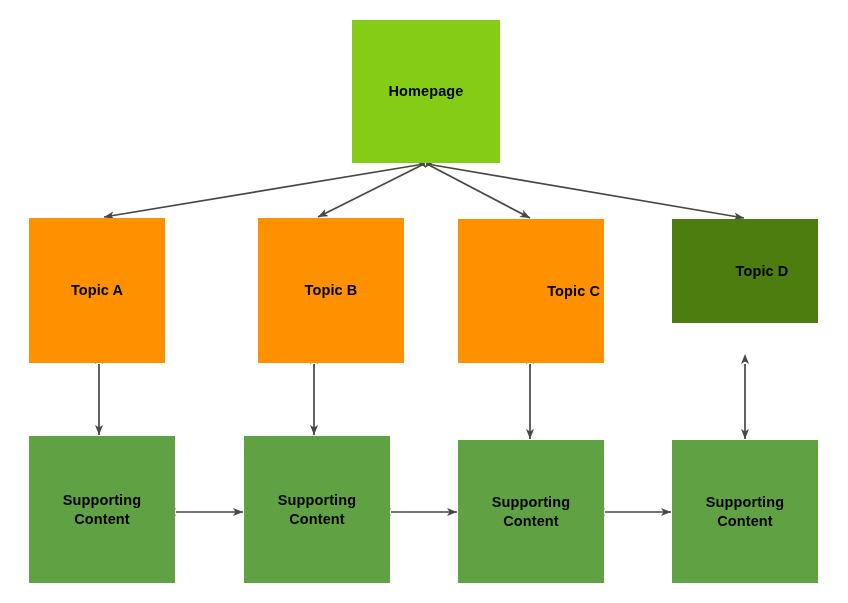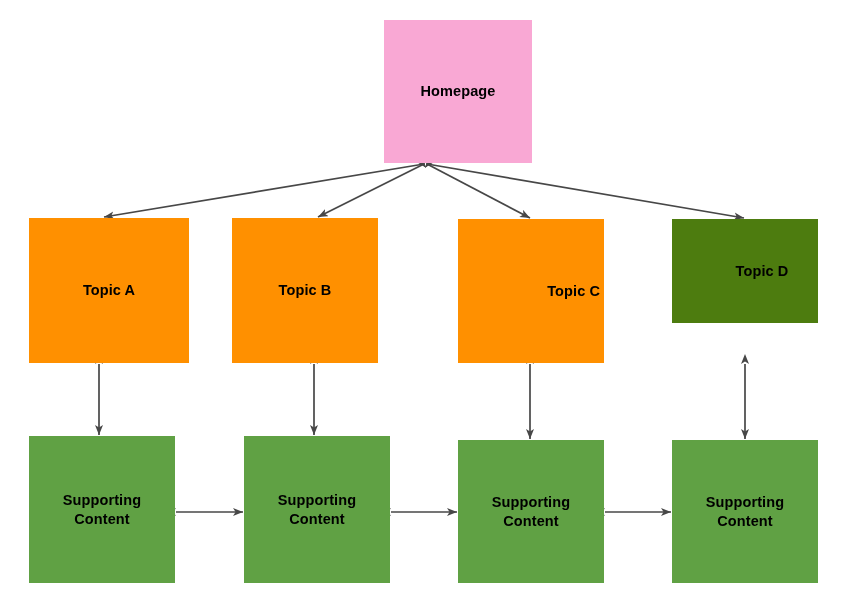--- a/index.html
+++ b/index.html
@@ -72,29 +72,29 @@
       <line x1="314" y1="364" x2="314" y2="435"></line>
       <line x1="530" y1="364" x2="530" y2="439"></line>
       <line x1="745" y1="364" x2="745" y2="439"></line>
 
       <line x1="176" y1="512" x2="243" y2="512"></line>
       <line x1="391" y1="512" x2="457" y2="512"></line>
       <line x1="605" y1="512" x2="671" y2="512"></line>
     </g>
   </svg>
 
-  <div class="node" id="node-homepage" style="left:352px; top:20px; width:148px; height:143px; background:#f9a8d4;margin-left:32px;">
+  <div class="node" id="node-homepage" style="left:352px; top:20px; width:148px; height:143px; background:#84cc16;">
     <span class="node-label">Homepage</span>
   </div>
 
-  <div class="node" id="node-topic-a" style="left:29px; top:218px; width:160px; height:145px; background:#FF9000;">
+  <div class="node" id="node-topic-a" style="left:29px; top:218px; width:136px; height:145px; background:#FF9000;">
     <span class="node-label">Topic A</span>
   </div>
 
-  <div class="node" id="node-topic-b" style="left:232px; top:218px; width:146px; height:145px; background:#FF9000;">
+  <div class="node" id="node-topic-b" style="left:258px; top:218px; width:146px; height:145px; background:#FF9000;">
     <span class="node-label">Topic B</span>
   </div>
 
   <div class="node" id="node-topic-c" style="left:458px; top:219px; width:146px; height:144px; background:#FF9000;justify-content:flex-end;">
     <span class="node-label">Topic C</span>
   </div>
 
   <div class="node" id="node-topic-d" style="left:672px; top:219px; width:146px; height:104px; background:#4d7c0f;padding-left:34px;">
     <span class="node-label">Topic D</span>
   </div>

